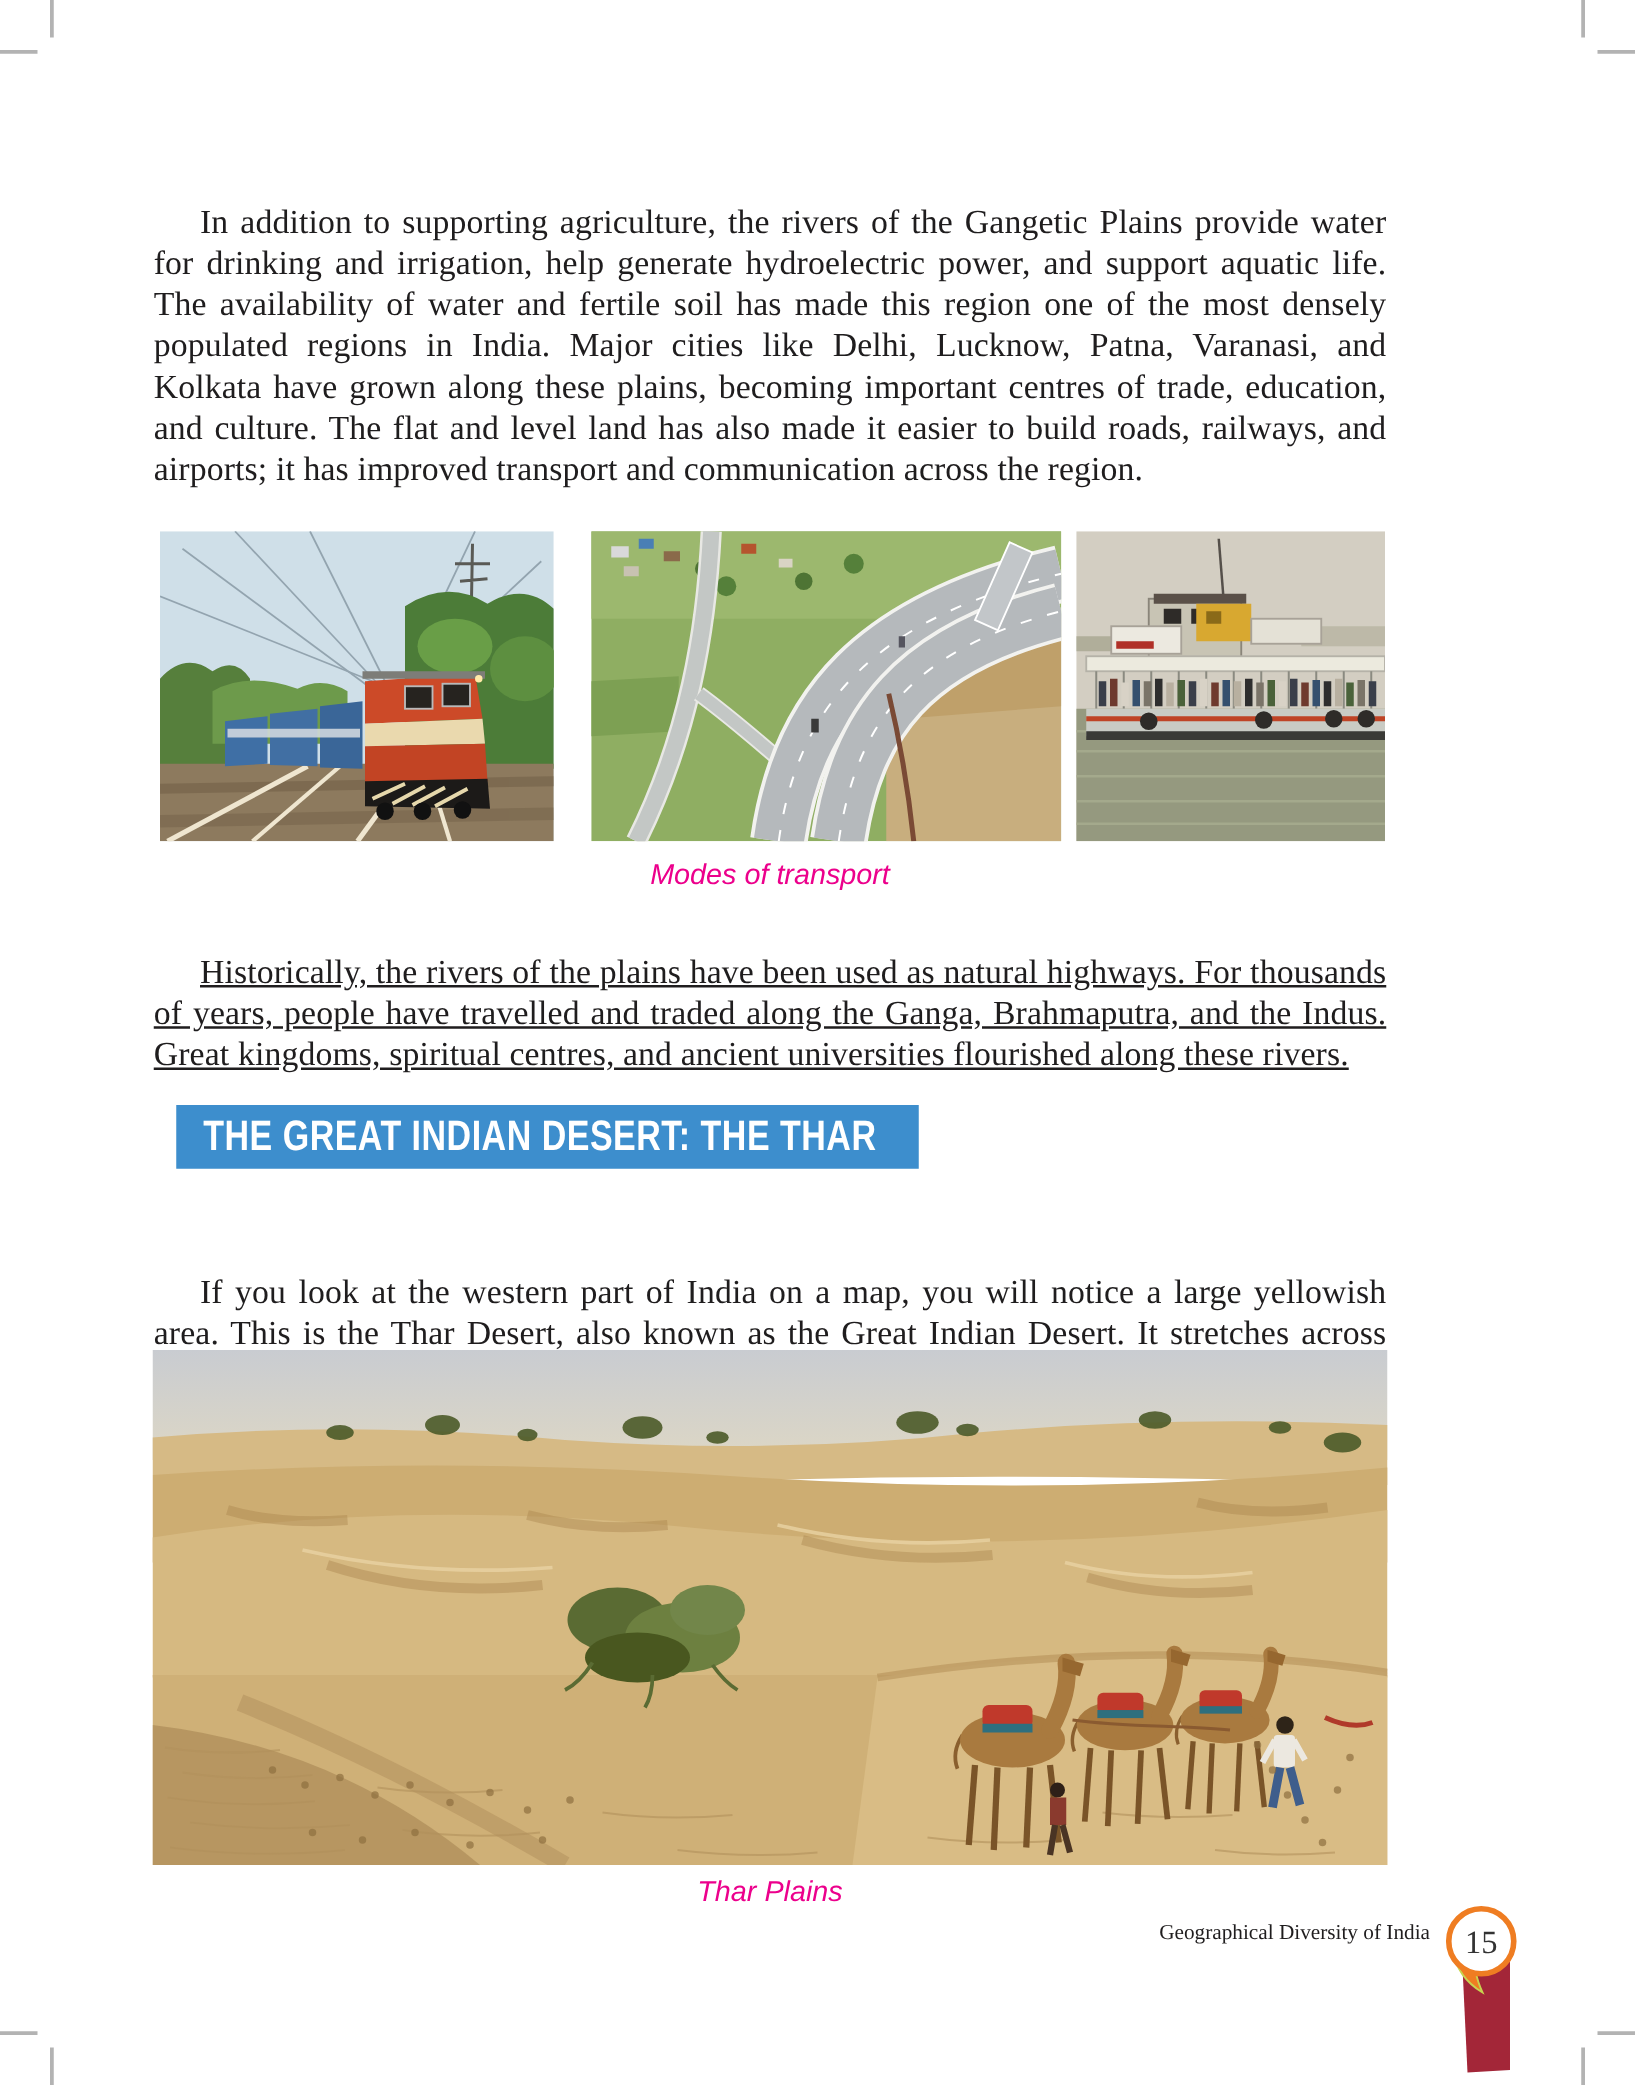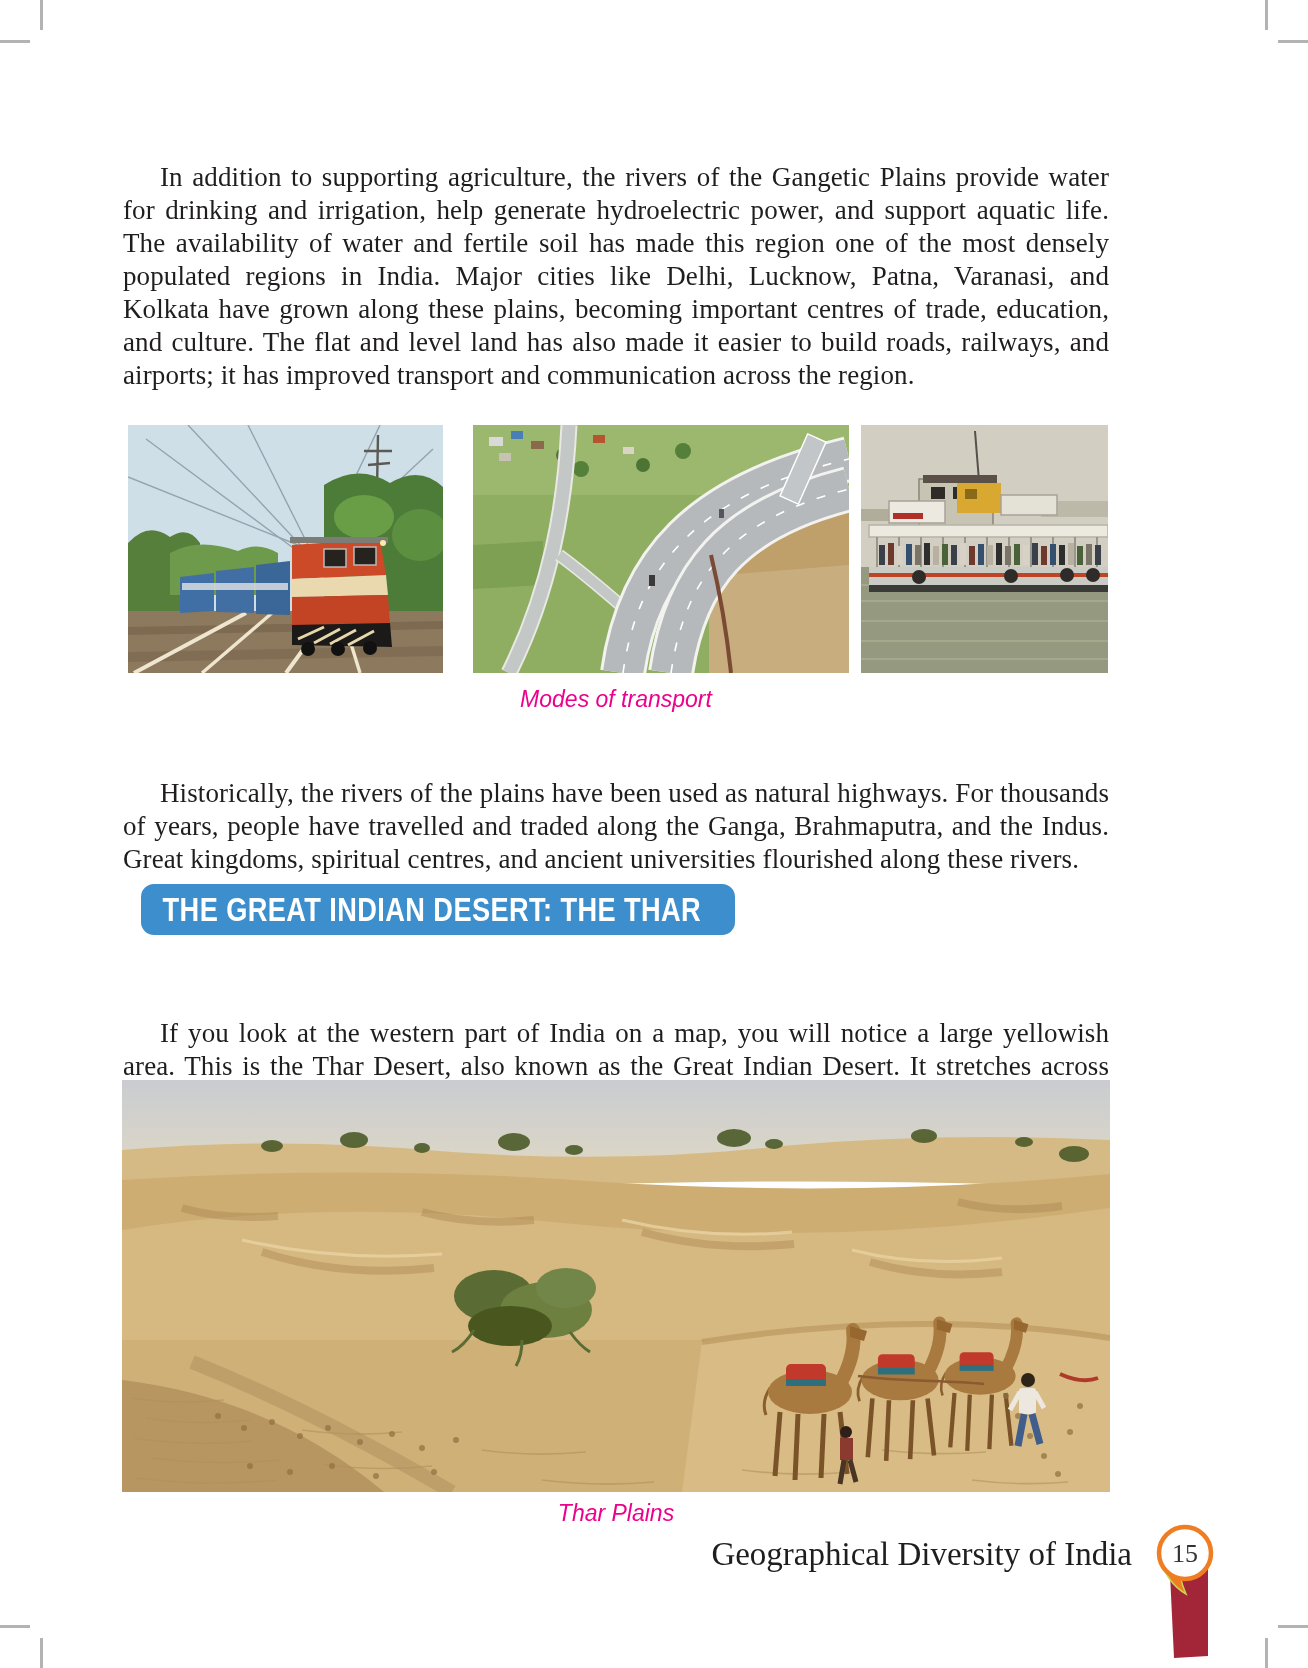--- a/index.html
+++ b/index.html
@@ -13,30 +13,30 @@
     font-size:27px;line-height:33px;color:#1f1d1e;
     text-align:justify;text-indent:37px;letter-spacing:0.1px;
   }
   .photo{position:absolute;top:425px;height:248px;display:block;}
   .caption{
     position:absolute;left:123px;width:986px;text-align:center;
     font-family:"Liberation Sans", sans-serif;font-size:23px;color:#ec008c;font-style:italic;
   }
   .banner{
     position:absolute;left:141px;top:884px;width:594px;height:51px;
-    background:#3d8ecd;display:flex;align-items:center;border-radius:13px;
+    background:#3d8ecd;display:flex;align-items:center;
   }
   .banner-text{
     font-family:"Liberation Sans", sans-serif;font-weight:800;font-size:34px;color:#ffffff;
     padding-left:27px;transform:scaleX(0.80);transform-origin:left center;
     letter-spacing:0.5px;white-space:nowrap;
   }
   .desert-photo{position:absolute;left:122px;top:1080px;display:block;}
   .footer-title{
-    position:absolute;right:176px;top:1536px;font-size:33px;color:#1f1d1e;
+    position:absolute;right:164px;top:1536px;font-size:17px;color:#1f1d1e;
   }
   .badge{position:absolute;left:1140px;top:1518px;display:block;}
   svg{display:block;}
 </style>
 </head>
 <body>
 
 <div class="crop" style="left:40px;top:0;width:3px;height:30px;"></div>
 <div class="crop" style="left:0;top:40px;width:30px;height:3px;"></div>
 <div class="crop" style="left:1265px;top:0;width:3px;height:30px;"></div>
@@ -196,21 +196,21 @@
     <rect x="8" y="160" width="239" height="7" fill="#3a3a36"></rect>
     <circle cx="58" cy="152" r="7" fill="#2e2b28"></circle>
     <circle cx="150" cy="151" r="7" fill="#2e2b28"></circle>
     <circle cx="206" cy="150" r="7" fill="#2e2b28"></circle>
     <circle cx="232" cy="150" r="7" fill="#2e2b28"></circle>
   </g>
 </svg>
 
 <div class="caption" style="top:686px;">Modes of transport</div>
 
-<p class="para" style="top:750px;">Historically, the rivers of the plains have been used as natural highways. For thousands of years, people have travelled and traded along the Ganga, Brahmaputra, and the Indus. Great kingdoms, spiritual centres, and ancient universities flourished along these rivers.</p>
+<p class="para" style="top:734px;text-decoration:underline;">Historically, the rivers of the plains have been used as natural highways. For thousands of years, people have travelled and traded along the Ganga, Brahmaputra, and the Indus. Great kingdoms, spiritual centres, and ancient universities flourished along these rivers.</p>
 
 <div class="banner">
   <span class="banner-text">THE GREAT INDIAN DESERT: THE THAR</span>
 </div>
 
 <p class="para" style="top:990px;">If you look at the western part of India on a map, you will notice a large yellowish area. This is the Thar Desert, also known as the Great Indian Desert. It stretches across several states, including Rajasthan, Gujarat, and parts of Punjab and Haryana.</p>
 
 <svg class="desert-photo" width="988" height="412" viewBox="0 0 988 412" preserveAspectRatio="none">
   <defs>
     <linearGradient id="skyGrad" x1="0" y1="0" x2="0" y2="1">

